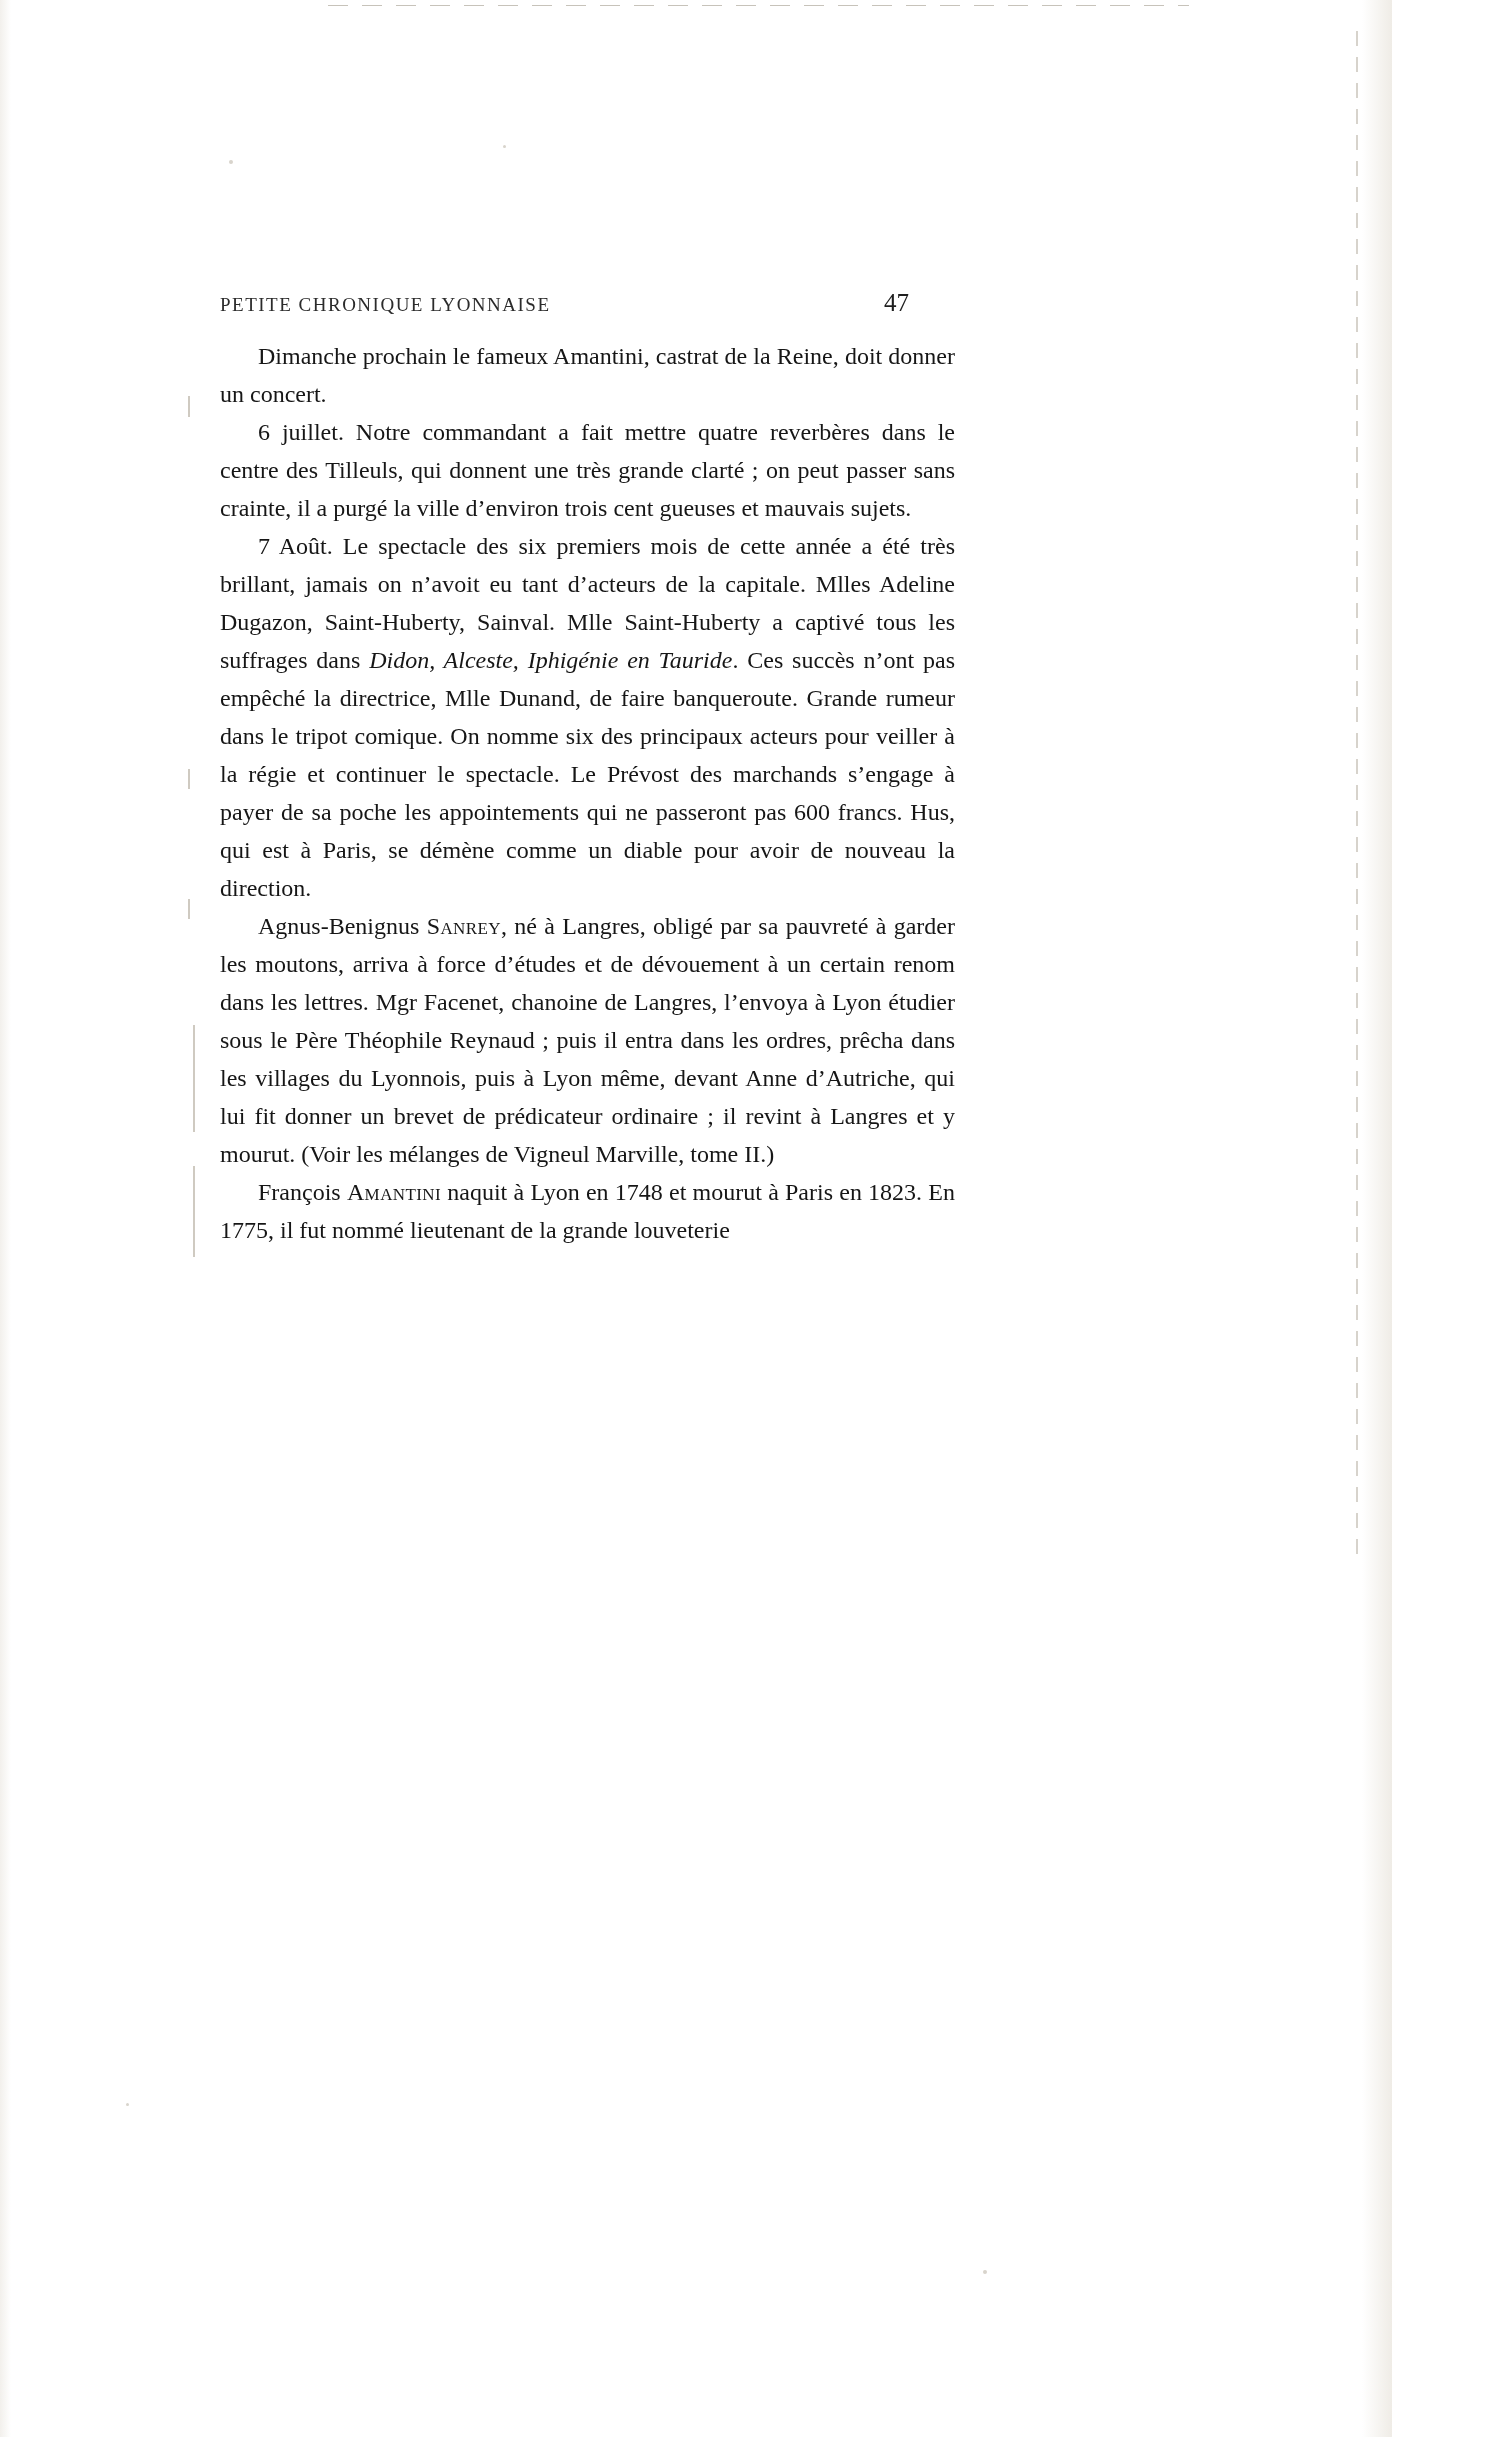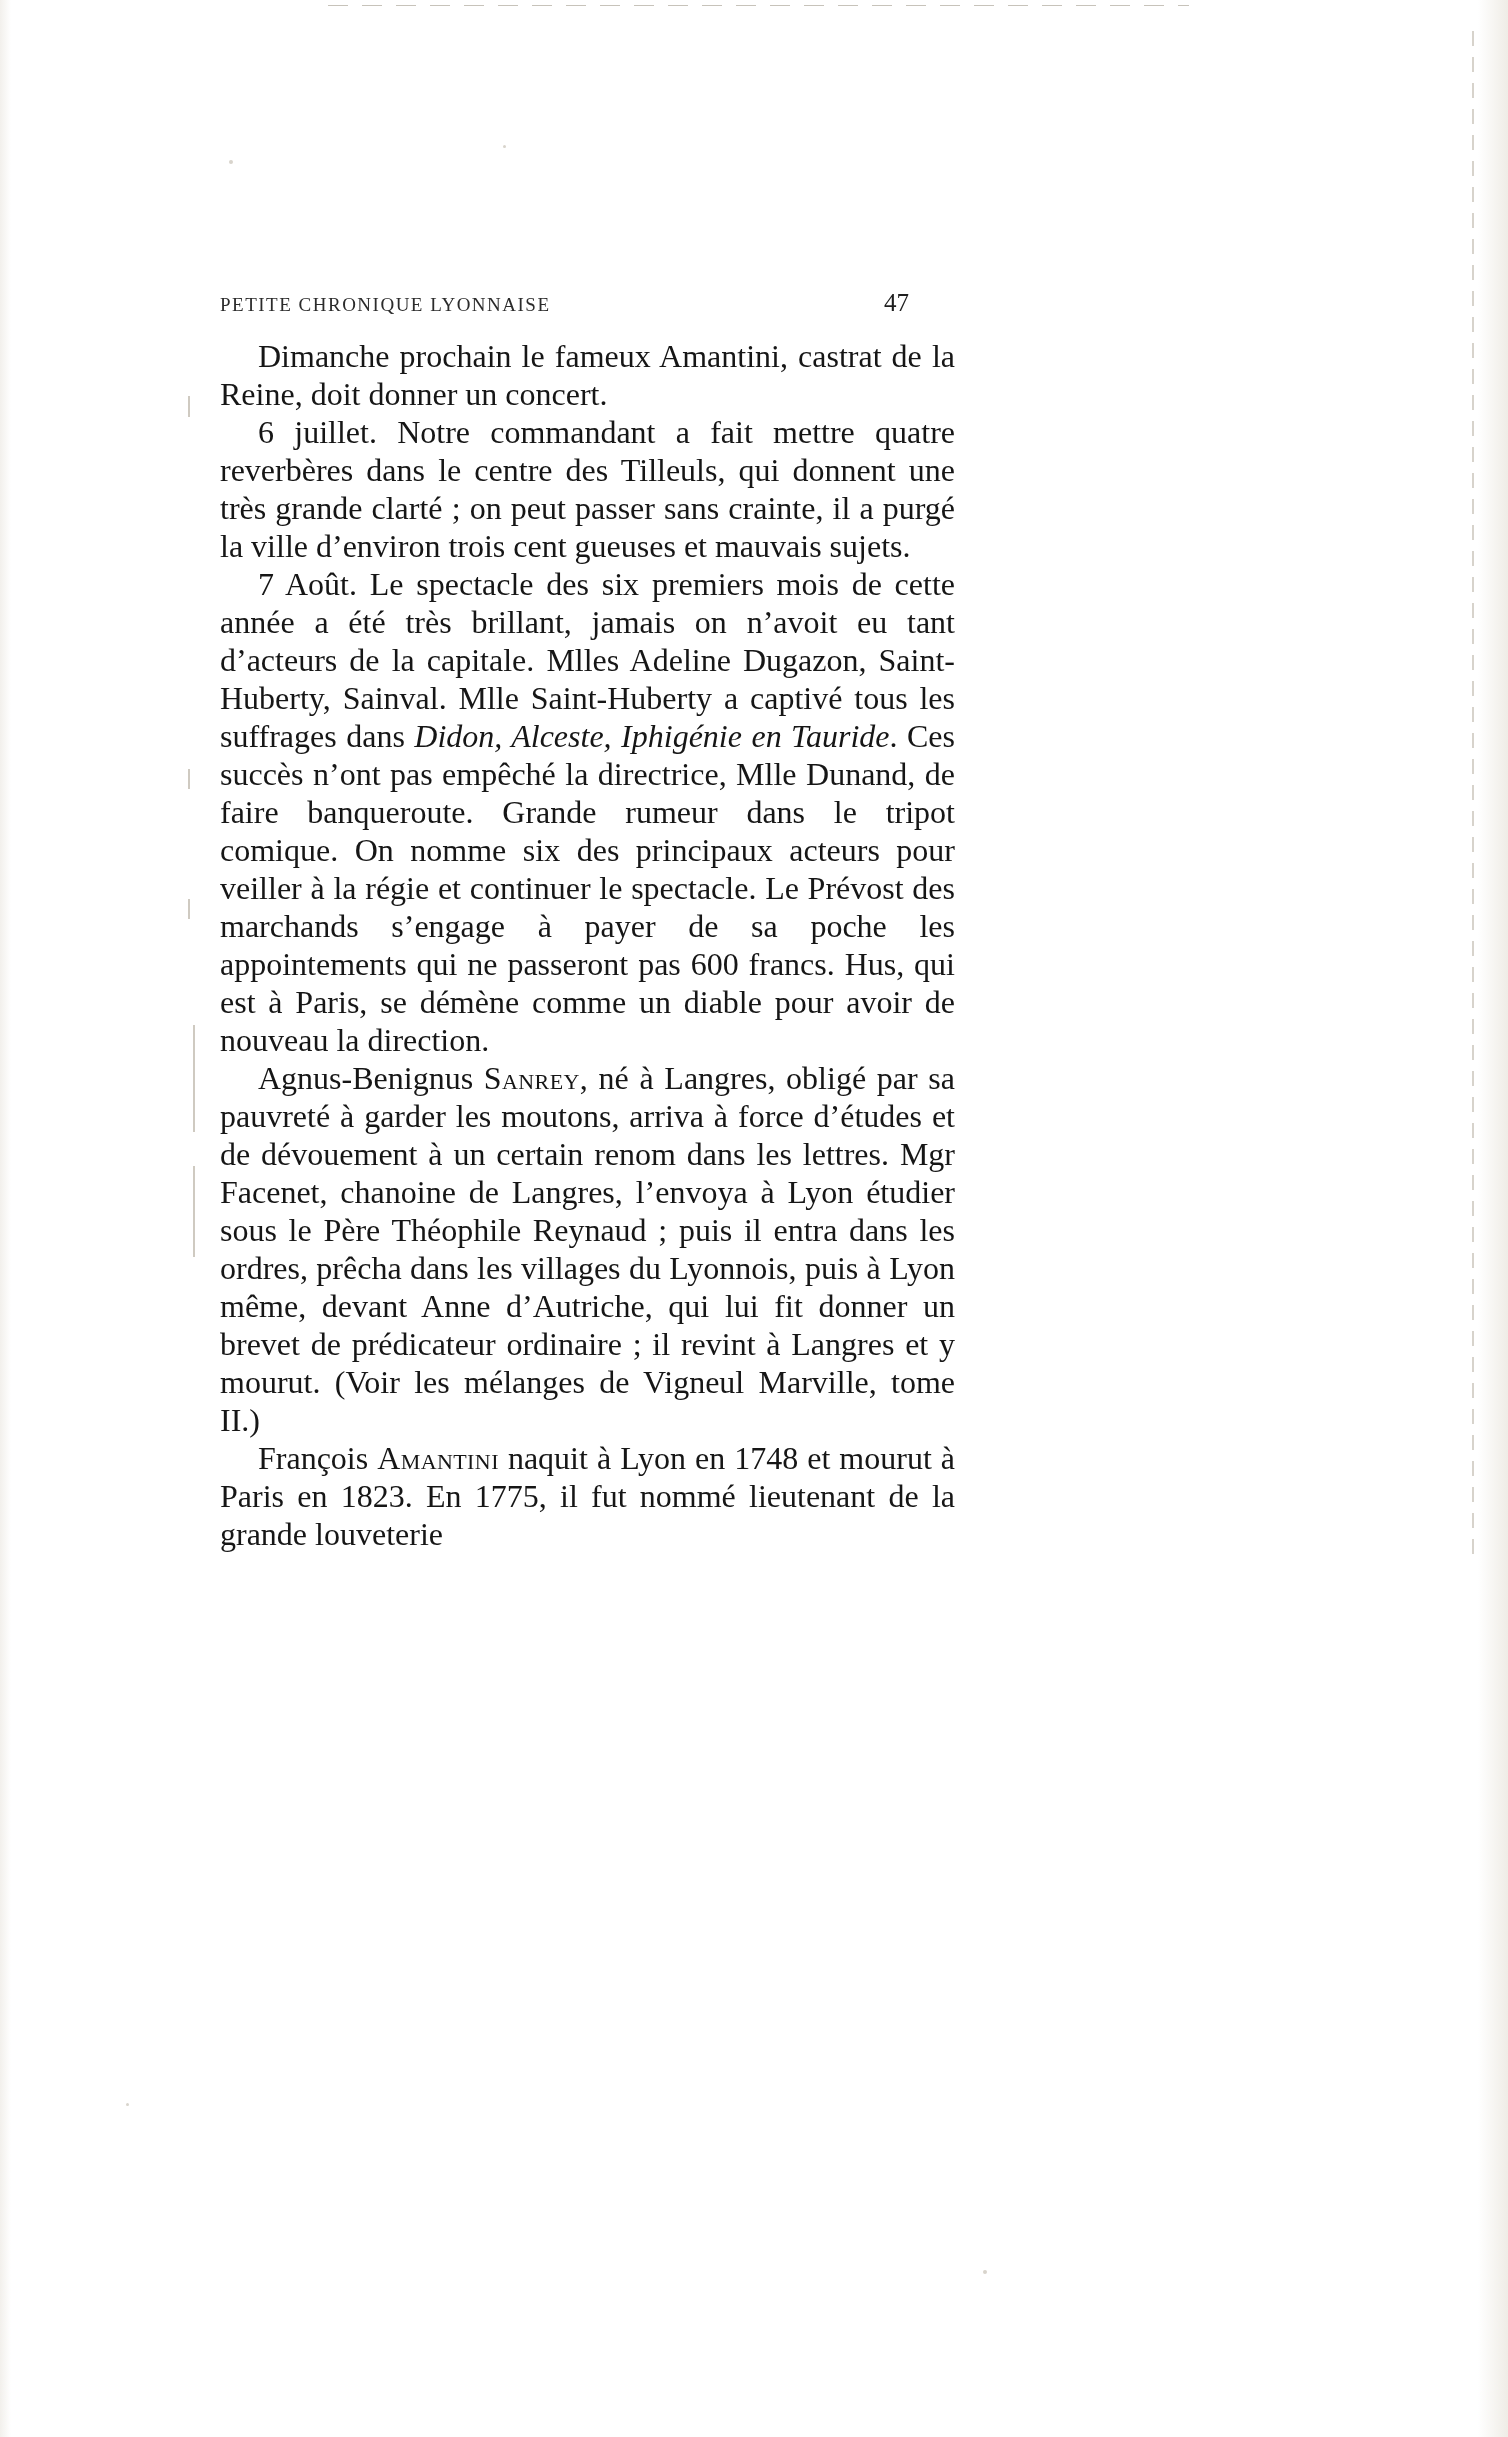--- a/index.html
+++ b/index.html
@@ -55,21 +55,21 @@
   }
   .tick {
     position: absolute;
     background: #cfcac1;
   }
 
   .page {
     position: absolute;
     left: 0;
     top: 0;
-    width: 1508px;
+    width: 1392px;
     height: 2438px;
   }
 
   .content {
     position: absolute;
     left: 193px;
     top: 289px;
     width: 945px;
   }
 
@@ -89,21 +89,21 @@
   }
   .running-head .rh-folio {
     font-size: 25px;
     color: #1e1e1e;
     margin-left: 32px;
   }
 
   .body-text {
     width: 735px;
     margin-left: 27px;
-    font-size: 32px;
+    font-size: 24px;
     line-height: 38px;
     text-align: justify;
     color: #161616;
   }
   .body-text p {
     margin: 0;
     text-indent: 38px;
   }
   .sc {
     font-variant: small-caps;

